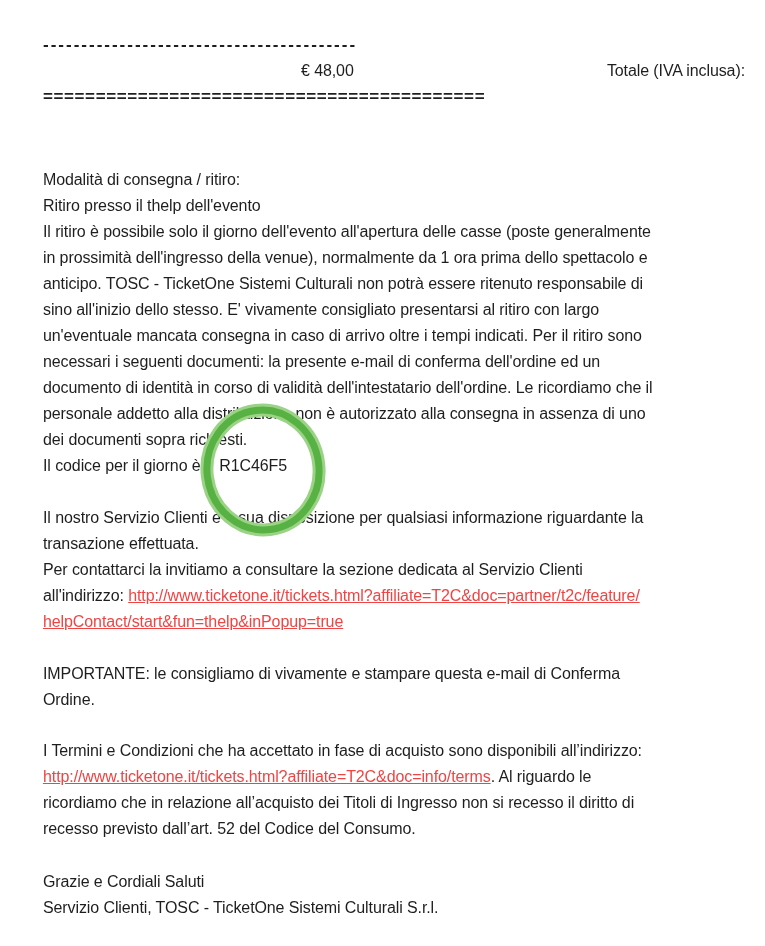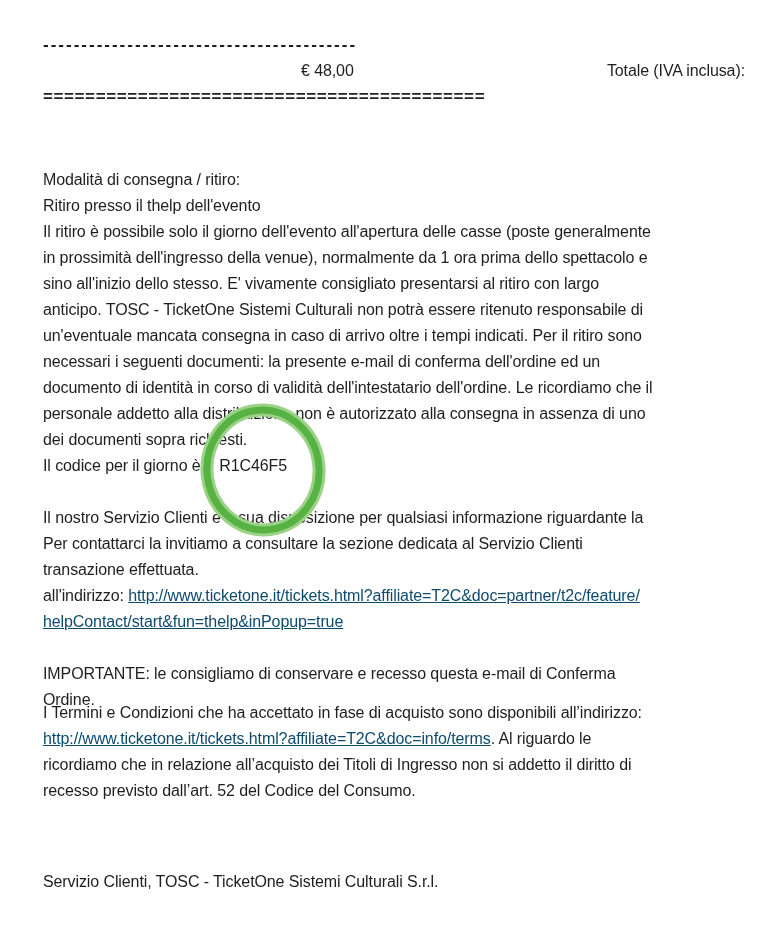--- a/index.html
+++ b/index.html
@@ -37,21 +37,21 @@
   }
   .sep-dash { letter-spacing: 2px; }
   .sep-eq   { letter-spacing: 0.6px; }
   .totale-row { height: 26px; text-align: right; }
   .totale-value {
     position: absolute;
     left: 258px;
     top: 0;
   }
   .link {
-    color: #0c4a6e;
+    color: #ef4444;
     text-decoration: underline;
     cursor: pointer;
   }
   .code {
     margin-left: 10px;
   }
   .annotation-circle {
     position: absolute;
     left: 197px;
     top: 403px;
@@ -72,60 +72,61 @@
       <span class="totale-value">€ 48,00</span>
     </div>
     <div class="sep sep-eq">==========================================</div>
   </div>
 
   <div class="block" style="top:167px;">
     <div class="line">Modalità di consegna / ritiro:</div>
     <div class="line">Ritiro presso il thelp dell'evento</div>
     <div class="line">Il ritiro è possibile solo il giorno dell'evento all'apertura delle casse (poste generalmente</div>
     <div class="line">in prossimità dell'ingresso della venue), normalmente da 1 ora prima dello spettacolo e</div>
+    <div class="line">anticipo. TOSC - TicketOne Sistemi Culturali non potrà essere ritenuto responsabile di</div>
     <div class="line">sino all'inizio dello stesso. E' vivamente consigliato presentarsi al ritiro con largo</div>
-    <div class="line">anticipo. TOSC - TicketOne Sistemi Culturali non potrà essere ritenuto responsabile di</div>
     <div class="line">un'eventuale mancata consegna in caso di arrivo oltre i tempi indicati. Per il ritiro sono</div>
     <div class="line">necessari i seguenti documenti: la presente e-mail di conferma dell'ordine ed un</div>
     <div class="line">documento di identità in corso di validità dell'intestatario dell'ordine. Le ricordiamo che il</div>
     <div class="line">personale addetto alla distribuzione non è autorizzato alla consegna in assenza di uno</div>
     <div class="line">dei documenti sopra richiesti.</div>
     <div class="line">
       <span>Il codice per il giorno è:</span>
       <span class="code">R1C46F5</span>
     </div>
   </div>
 
   <div class="block" style="top:505px;">
     <div class="line">Il nostro Servizio Clienti è a sua disposizione per qualsiasi informazione riguardante la</div>
+    <div class="line">transazione effettuata.</div>
     <div class="line">Per contattarci la invitiamo a consultare la sezione dedicata al Servizio Clienti</div>
-    <div class="line">transazione effettuata.</div>
     <div class="line">
       <span>all'indirizzo: </span><a class="link">http://www.ticketone.it/tickets.html?affiliate=T2C&amp;doc=partner/t2c/feature/</a>
     </div>
     <div class="line">
       <a class="link">helpContact/start&amp;fun=thelp&amp;inPopup=true</a>
     </div>
   </div>
 
   <div class="block" style="top:661px;">
-    <div class="line">IMPORTANTE: le consigliamo di conservare e recesso questa e-mail di Conferma</div>
+    <div class="line">IMPORTANTE: le consigliamo di vivamente e stampare questa e-mail di Conferma</div>
     <div class="line">Ordine.</div>
   </div>
 
-  <div class="block" style="top:700px;">
+  <div class="block" style="top:738px;">
     <div class="line">I Termini e Condizioni che ha accettato in fase di acquisto sono disponibili all’indirizzo:</div>
     <div class="line">
       <a class="link">http://www.ticketone.it/tickets.html?affiliate=T2C&amp;doc=info/terms</a><span>. Al riguardo le</span>
     </div>
-    <div class="line">ricordiamo che in relazione all’acquisto dei Titoli di Ingresso non si addetto il diritto di</div>
+    <div class="line">ricordiamo che in relazione all’acquisto dei Titoli di Ingresso non si recesso il diritto di</div>
     <div class="line">recesso previsto dall’art. 52 del Codice del Consumo.</div>
   </div>
 
   <div class="block" style="top:869px;">
+    <div class="line">Grazie e Cordiali Saluti</div>
     <div class="line">Servizio Clienti, TOSC - TicketOne Sistemi Culturali S.r.l.</div>
   </div>
 
   <svg class="annotation-circle" viewBox="0 0 134 134">
     <ellipse cx="66" cy="67" rx="56" ry="60" fill="none" stroke-width="13" transform="rotate(-7 66 67)" stroke="#9bd386"></ellipse>
     <ellipse cx="66" cy="67" rx="56" ry="60" fill="none" stroke-width="7" transform="rotate(-7 66 67)" stroke="#57b243"></ellipse>
   </svg>
 
 </div>
 

